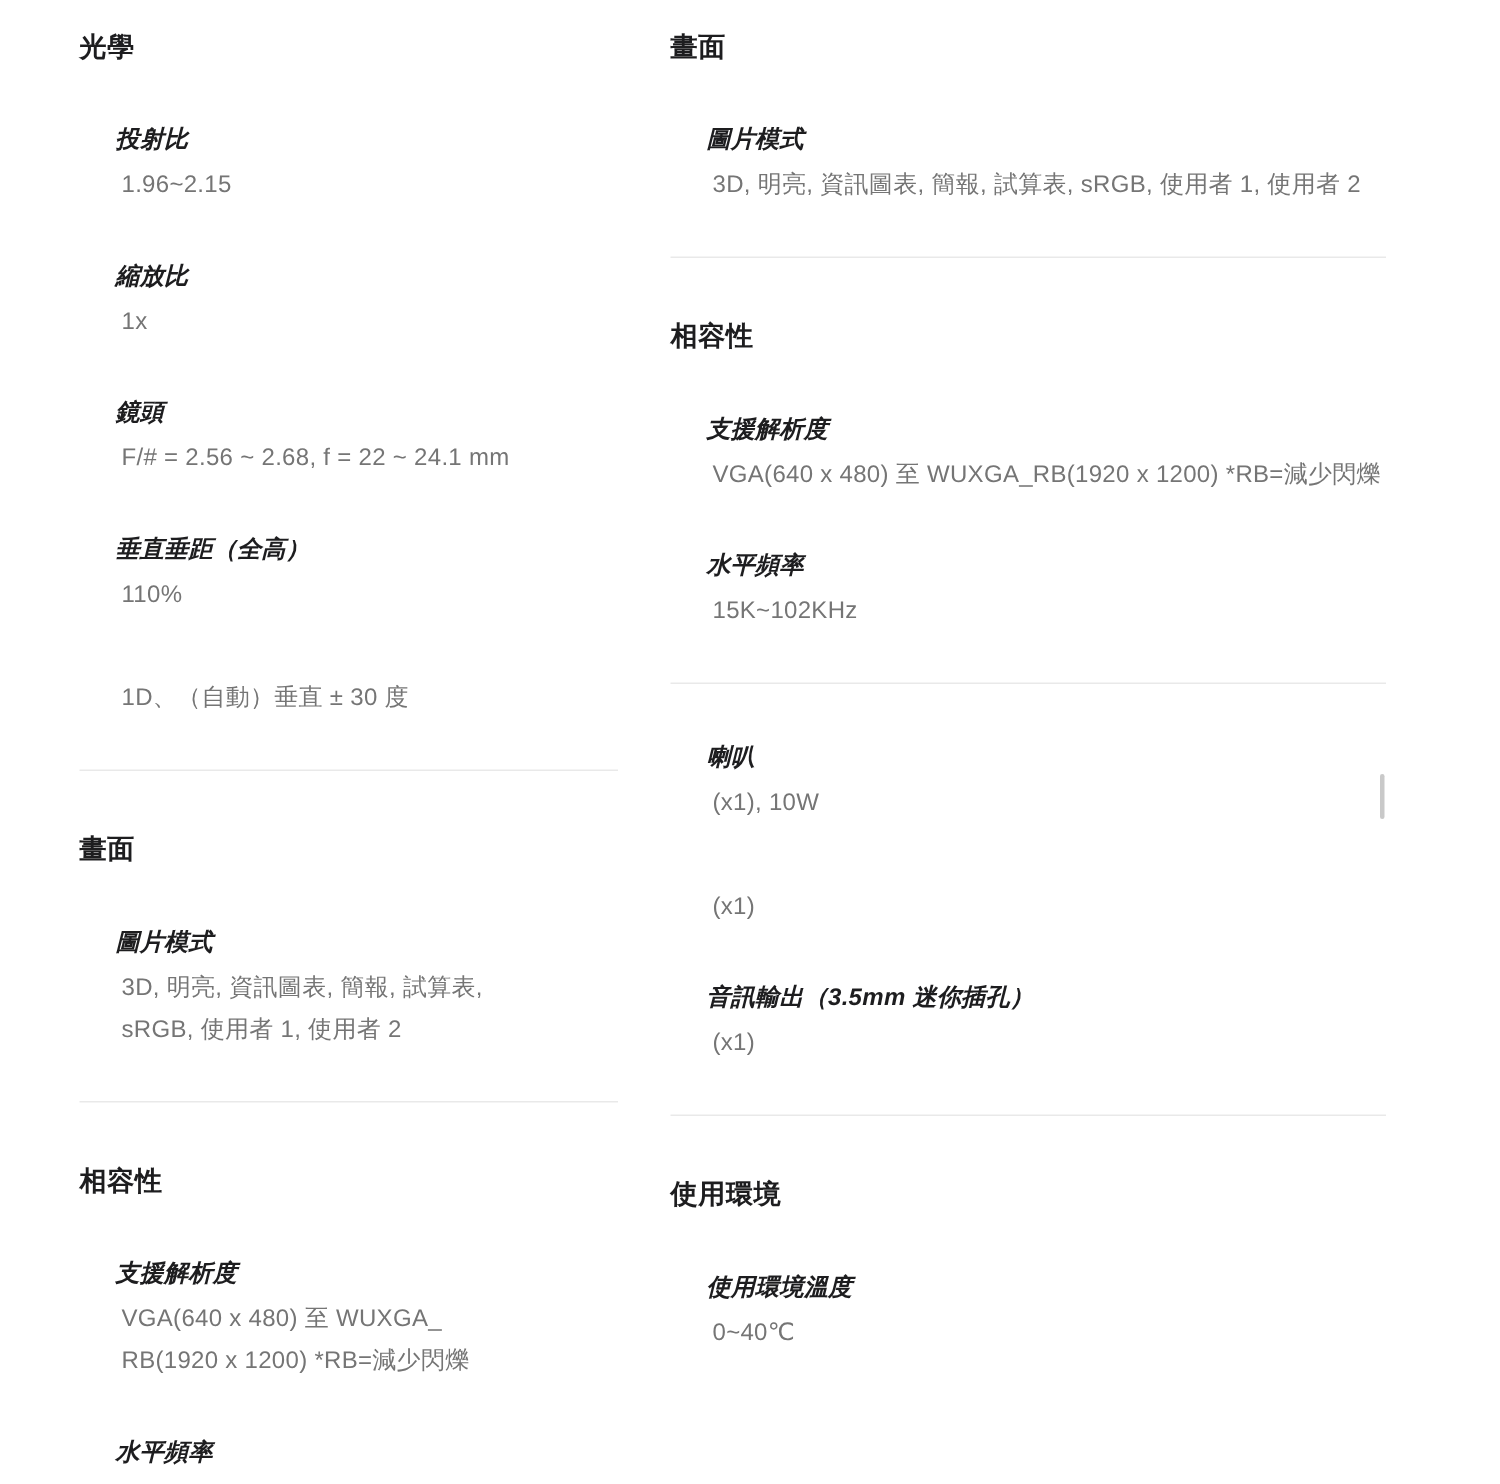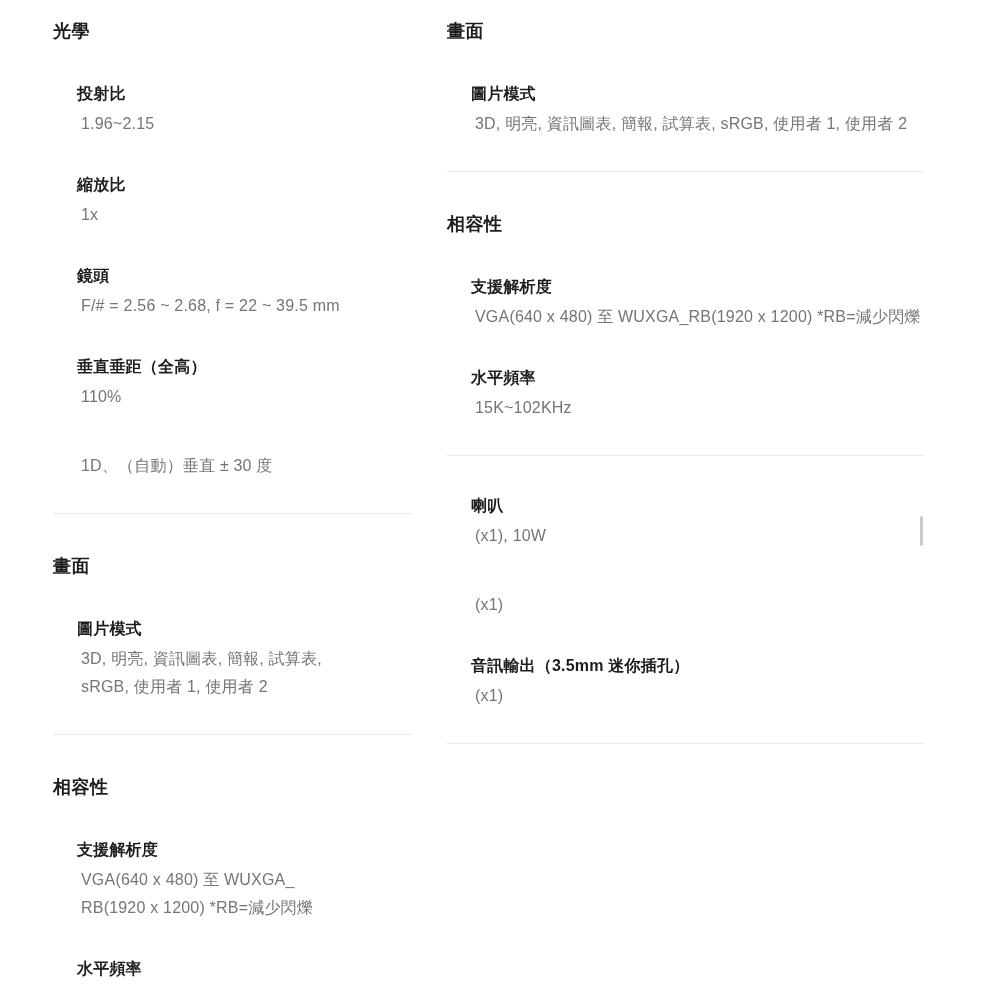--- a/index.html
+++ b/index.html
@@ -43,20 +43,21 @@
   .spec-item {
     padding-left: 24px;
   }
   .spec-label {
     font-size: 16px;
     line-height: 20px;
     font-weight: 700;
     color: #1d1d1f;
     margin: 0 0 6px 0;
     letter-spacing: 0.2px;
+    font-style: italic;
   }
   .spec-value {
     font-size: 16px;
     line-height: 28px;
     font-weight: 400;
     color: #757575;
     margin: 4px;
     white-space: pre-line;
     letter-spacing: 0.2px;
   }
@@ -92,21 +93,21 @@
         <div class="spec-item">
           <div class="spec-label">投射比</div>
           <div class="spec-value">1.96~2.15</div>
         </div>
         <div class="spec-item">
           <div class="spec-label">縮放比</div>
           <div class="spec-value">1x</div>
         </div>
         <div class="spec-item">
           <div class="spec-label">鏡頭</div>
-          <div class="spec-value">F/# = 2.56 ~ 2.68, f = 22 ~ 39.5 mm</div>
+          <div class="spec-value">F/# = 2.56 ~ 2.68, f = 22 ~ 24.1 mm</div>
         </div>
         <div class="spec-item">
           <div class="spec-label">垂直垂距（全高）</div>
           <div class="spec-value">110%</div>
         </div>
         <div class="spec-item">
           <div class="spec-value">1D、（自動）垂直 ± 30 度</div>
         </div>
       </div>
     </section>
@@ -184,18 +185,27 @@
         </div>
         <div class="spec-item">
           <div class="spec-label">音訊輸出（3.5mm 迷你插孔）</div>
           <div class="spec-value">(x1)</div>
         </div>
       </div>
     </section>
 
     <hr class="divider">
 
+    <section>
+      <h2 class="section-title">使用環境</h2>
+      <div class="items">
+        <div class="spec-item">
+          <div class="spec-label">使用環境溫度</div>
+          <div class="spec-value">0~40℃</div>
+        </div>
+      </div>
+    </section>
 
   </div>
 
   <div class="scrollbar-thumb"></div>
 
 </div>
 
 </body></html>

